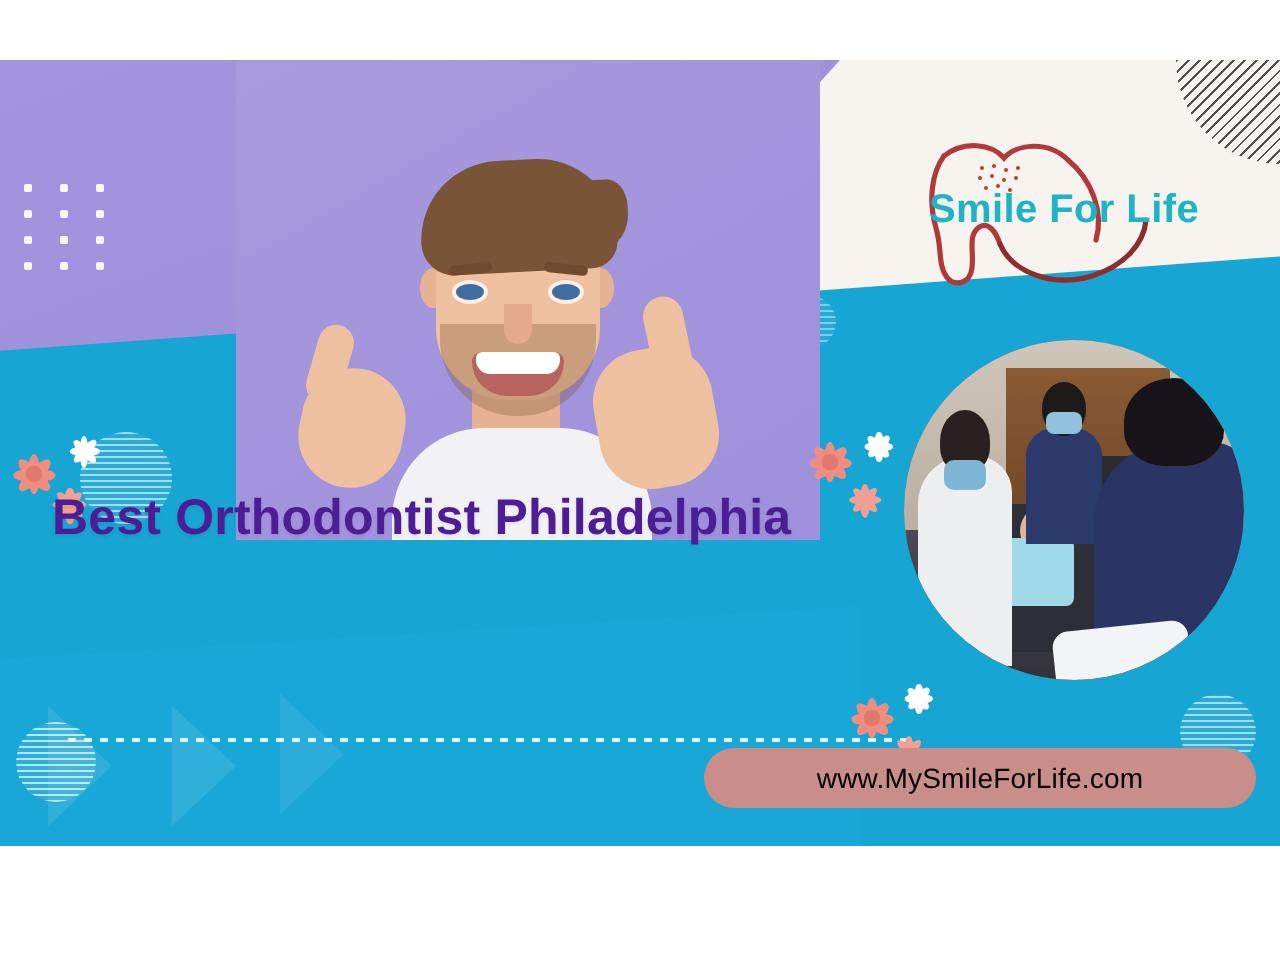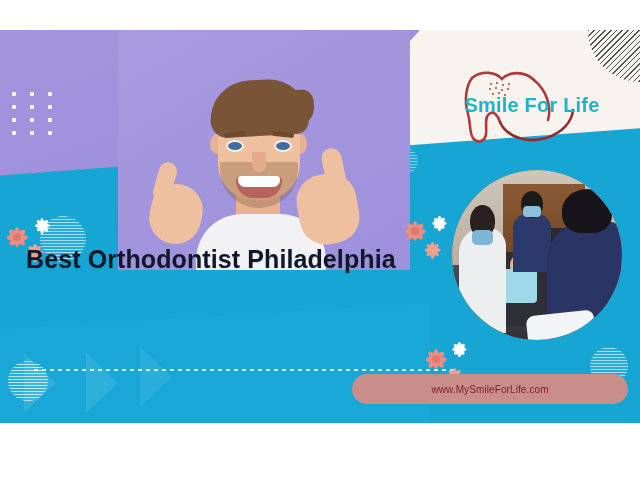--- a/index.html
+++ b/index.html
@@ -352,21 +352,21 @@
     position: absolute; width: 2px; height: 2px; border-radius: 50%;
     background: #c0392b;
   }
 
   
   .headline {
     position: absolute;
     left: 26px;
     top: 215px;
     width: 430px;
-    color: #0f172a;
+    color: #4c1d95;
     font-size: 25px;
     font-weight: bold;
     letter-spacing: .1px;
     text-shadow: 0 1px 2px rgba(0,0,0,.08);
   }
 
   .subcopy {
     position: absolute;
     left: 28px;
     top: 262px;
@@ -384,22 +384,22 @@
     bottom: 19px;
     width: 276px;
     height: 30px;
     border-radius: 16px;
     background: #c98e8a;
     display: flex;
     align-items: center;
     justify-content: center;
   }
   .url-pill .url-text {
-    color: #7f1d1d;
-    font-size: 10px;
+    color: #000000;
+    font-size: 14px;
     letter-spacing: .1px;
     white-space: nowrap;
   }
 </style>
 </head>
 <body>
 
 <div id="stage">
 
   <div id="banner">

